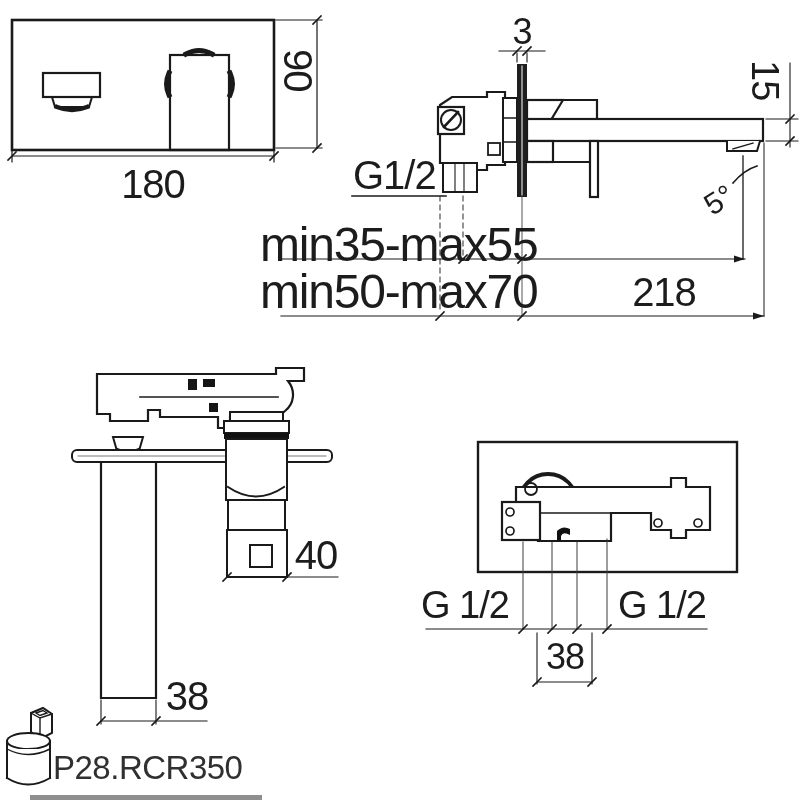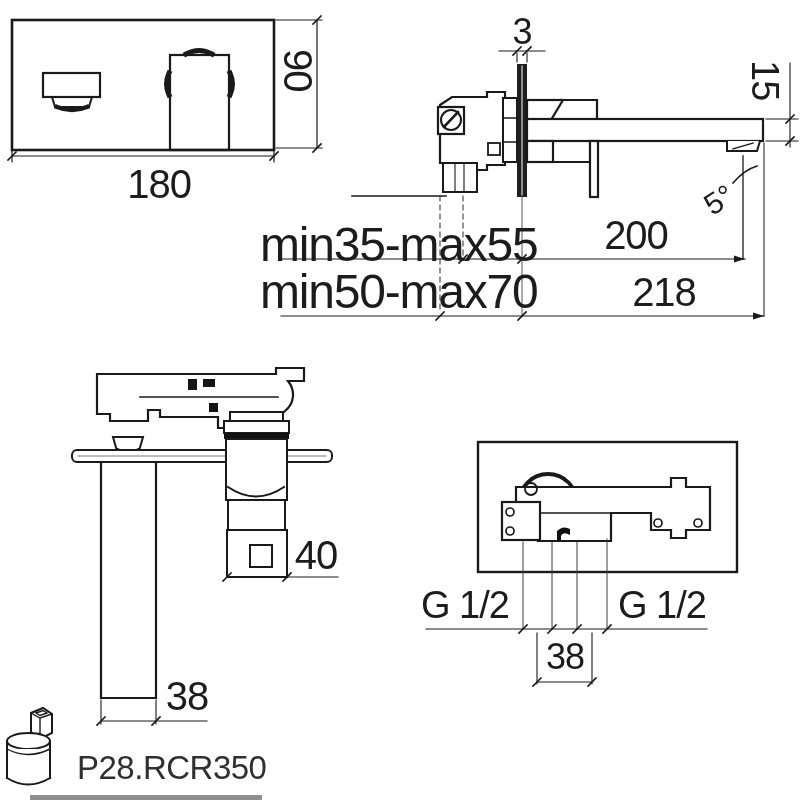--- a/index.html
+++ b/index.html
@@ -4,21 +4,21 @@
 <style>
   html,body{margin:0;padding:0;background:#fff;}
   .drawing{position:relative;width:800px;height:800px;background:#ffffff;overflow:hidden;
            font-family:"Liberation Sans",sans-serif;color:#1c1c1c;}
   svg{position:absolute;left:0;top:0;}
   .lbl{position:absolute;line-height:1;white-space:nowrap;color:#1c1c1c;}
   .f40{font-size:40px;letter-spacing:-1px;}
   .f39{font-size:48px;letter-spacing:-1.2px;}
   .f38{font-size:38px;letter-spacing:-1px;}
   .f36{font-size:36px;letter-spacing:-1px;}
-  .f33{font-size:33px;letter-spacing:-0.5px;color:#303030;margin-left:24px;}
+  .f33{font-size:33px;letter-spacing:-0.5px;color:#303030;}
   .f30{font-size:30px;}
   .ctr{text-align:center;}
   .rot90{transform:rotate(90deg);transform-origin:0 0;}
   .rot5{transform:rotate(-32deg);transform-origin:0 0;}
 </style>
 </head>
 <body>
 
 <div class="drawing">
 
@@ -192,29 +192,29 @@
       <ellipse cx="28.5" cy="741" rx="21.5" ry="8" stroke-width="2"></ellipse>
       <path d="M7,741 V778 M50,741 V778" stroke-width="2"></path>
       <path d="M7,778 Q28,791 50,778" stroke-width="2"></path>
       <path d="M7,749 Q28,760 50,749" stroke-width="1.4"></path>
     </g>
 
     <rect x="30" y="795" width="232" height="5" fill="#8f8f8f" stroke="none"></rect>
   </g>
 </svg>
 
-<div class="lbl f40 ctr" style="left:115px;top:164px;width:76px;text-align:right;">180</div>
+<div class="lbl f40 ctr" style="left:115px;top:164px;width:76px;">180</div>
 <div class="lbl f40 rot90" style="left:318px;top:49px;">90</div>
 
 <div class="lbl f36 ctr" style="left:504px;top:14px;width:36px;">3</div>
 <div class="lbl f38 rot90" style="left:784px;top:60px;">15</div>
 <div class="lbl f30 rot5" style="left:699px;top:195px;">5°</div>
+<div class="lbl f40" style="left:353px;top:155px;">G1/2</div>
 <div class="lbl f39" style="left:260px;top:221px;">min35-max55</div>
 <div class="lbl f39" style="left:260px;top:268px;">min50-max70</div>
-<div class="lbl f40 ctr" style="left:600px;top:215px;width:72px;">200</div>
 <div class="lbl f40 ctr" style="left:600px;top:272px;width:72px;margin-left:28px;">218</div>
 
 <div class="lbl f40 ctr" style="left:162px;top:676px;width:50px;">38</div>
 <div class="lbl f40 ctr" style="left:289px;top:535px;width:54px;text-align:center;">40</div>
 
 <div class="lbl f38" style="left:421px;top:586px;">G 1/2</div>
 <div class="lbl f38" style="left:618px;top:586px;">G 1/2</div>
 <div class="lbl f36 ctr" style="left:541px;top:639px;width:48px;">38</div>
 
 <div class="lbl f33" style="left:53px;top:751px;">P28.RCR350</div>

